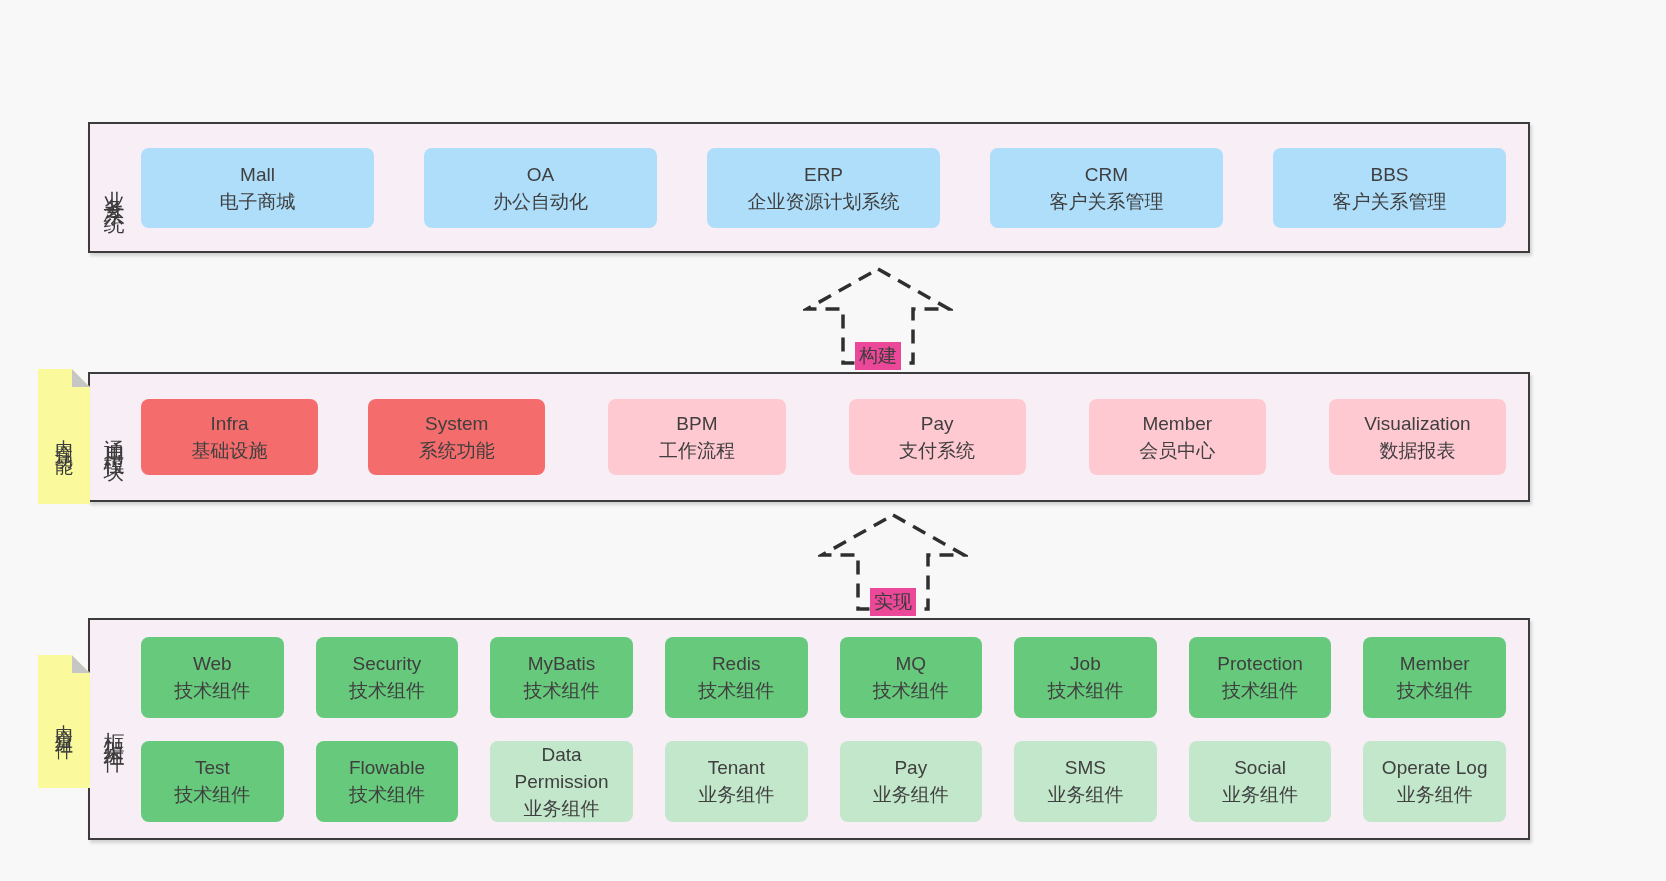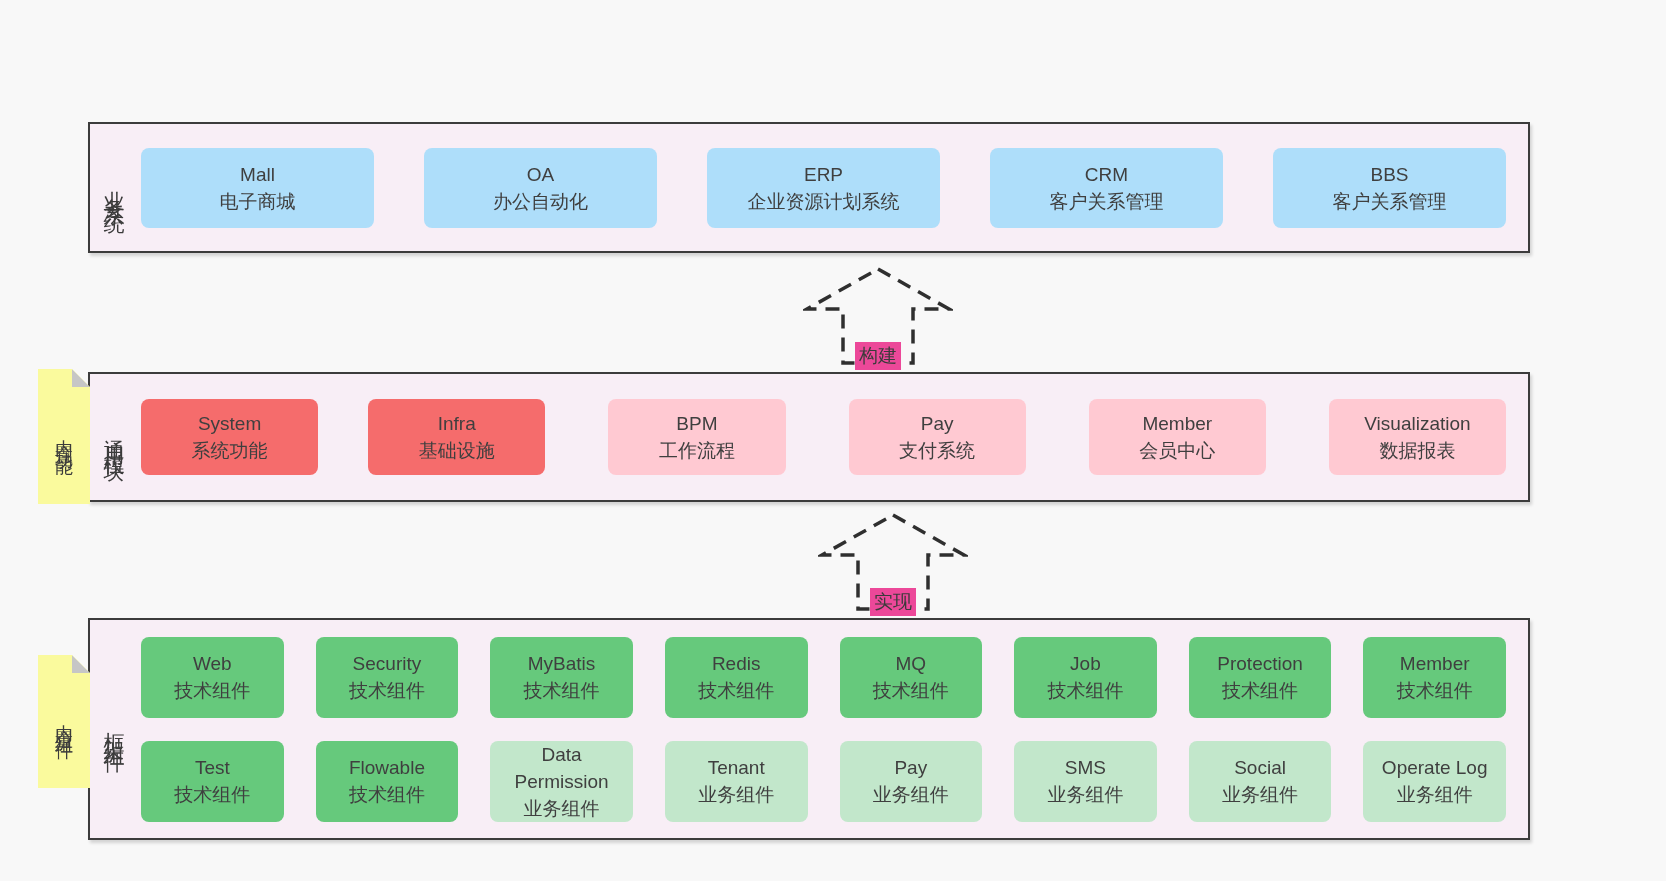--- a/index.html
+++ b/index.html
@@ -91,26 +91,26 @@
   </div>
 
   <div class="note" id="note-features">
     <div class="fold"></div>
     <div class="note-text">内置功能</div>
   </div>
   <section class="panel" id="panel-modules">
     <div class="v-label">通用模块</div>
     <div class="content">
       <div class="box red">
+        <div>Infra</div>
+        <div>基础设施</div>
+      </div>
+      <div class="box red">
         <div>System</div>
         <div>系统功能</div>
-      </div>
-      <div class="box red">
-        <div>Infra</div>
-        <div>基础设施</div>
       </div>
       <div class="box pink">
         <div>BPM</div>
         <div>工作流程</div>
       </div>
       <div class="box pink">
         <div>Pay</div>
         <div>支付系统</div>
       </div>
       <div class="box pink">

